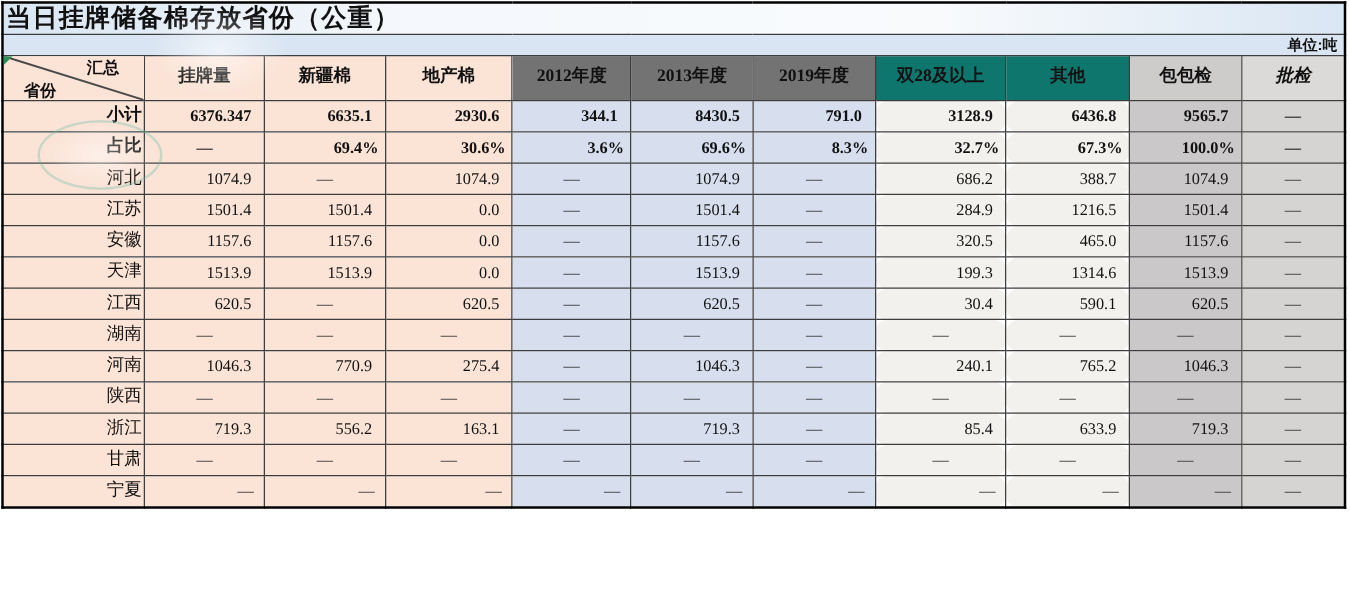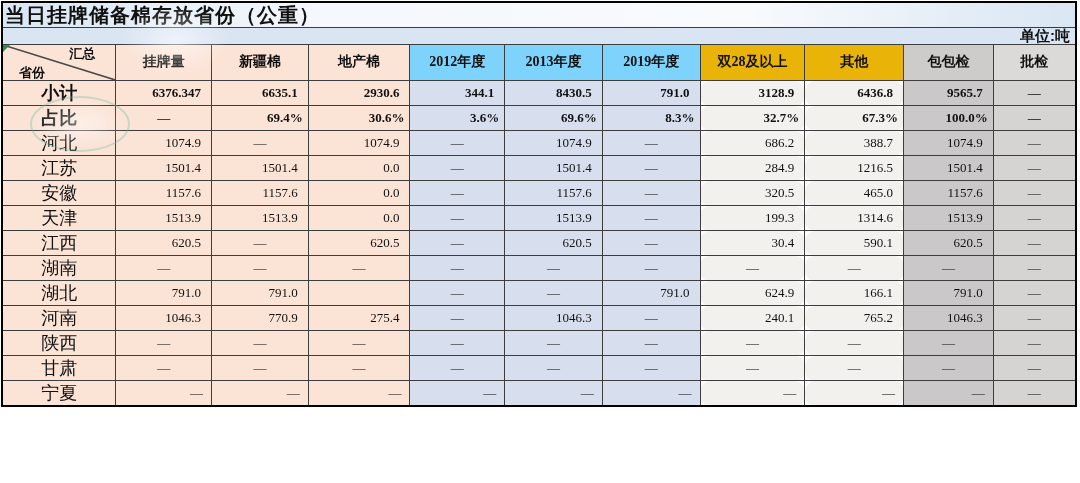--- a/index.html
+++ b/index.html
@@ -20,49 +20,49 @@
     padding:0 2px;vertical-align:middle;
   }
   
   .title-td{
     height:24px;text-align:left;font-weight:bold;font-size:20px;
     letter-spacing:1px;
     font-family:"Liberation Sans","DejaVu Sans",sans-serif;
     background:linear-gradient(90deg,#d9e6f3 0%,#f5f8fc 30%,#f8fafc 70%,#d9e6f3 100%);
   }
   .unit-td{
-    height:16px;text-align:right;font-weight:bold;font-size:15px;
+    height:16px;text-align:right;font-weight:bold;font-size:12px;
     background:#d9e5f2;padding-right:5px;
     font-family:"Liberation Sans","DejaVu Sans",sans-serif;
   }
   
   thead th.colhead{height:35px;font-weight:bold;font-size:14px;text-align:center;}
   
   .bg-peach{background:#fbe3d6;}
-  .bg-blue-h{background:#7dd3fc;}
+  .bg-blue-h{background:#737373;}
   .bg-blue{background:#d7dfef;}
-  .bg-white-h{background:#eab308;margin-top:16px;}
+  .bg-white-h{background:#0f766e;margin-top:16px;}
   .bg-white{background:#f2f1ee;border-radius:10px;}
   .bg-gray1-h{background:#cecbcb;}
   .bg-gray1{background:#cac8c8;}
-  .bg-gray2-h{background:#dcdad9;}
+  .bg-gray2-h{background:#dcdad9;font-style:italic;}
   .bg-gray2{background:#d5d4d2;}
   
   th.diag{position:relative;padding:0;}
   th.diag svg{position:absolute;top:0;left:0;width:100%;height:100%;}
   th.diag .lbl{position:absolute;font-weight:bold;font-size:13px;}
   th.diag .lbl-top{top:2px;right:20px;}
   th.diag .lbl-bottom{bottom:0;left:16px;}
   th.diag .corner-flag{
     position:absolute;top:0;left:0;width:0;height:0;
     border-top:7px solid #2e8b57;border-right:7px solid transparent;
   }
   
   tbody td{height:24px;}
-  tbody td.rowname{text-align:center;font-size:18px;}
+  tbody td.rowname{text-align:right;font-size:14px;}
   tr.bold-row td{font-weight:bold;}
   td.num{text-align:right;padding-right:10px;}
   td.pct{text-align:right;padding-right:5px;}
   td.dash{text-align:center;color:#2b2b2b;}
   td.dash-r{text-align:right;padding-right:8px;color:#2b2b2b;}
   
   .wm{position:absolute;pointer-events:none;border-radius:50%;}
   .wm-ring{
     left:30px;top:96px;width:96px;height:52px;
     border:2px solid rgba(110,190,170,0.35);
@@ -218,33 +218,20 @@
           <td class="bg-peach dash">—</td>
           <td class="bg-blue dash">—</td>
           <td class="bg-blue dash">—</td>
           <td class="bg-blue dash">—</td>
           <td class="bg-white dash">—</td>
           <td class="bg-white dash">—</td>
           <td class="bg-gray1 dash">—</td>
           <td class="bg-gray2 dash">—</td>
         </tr>
         <tr>
-          <td class="rowname bg-peach">湖北</td>
-          <td class="bg-peach num">791.0</td>
-          <td class="bg-peach num">791.0</td>
-          <td class="bg-peach"></td>
-          <td class="bg-blue dash">—</td>
-          <td class="bg-blue dash">—</td>
-          <td class="bg-blue num">791.0</td>
-          <td class="bg-white num">624.9</td>
-          <td class="bg-white num">166.1</td>
-          <td class="bg-gray1 num">791.0</td>
-          <td class="bg-gray2 dash">—</td>
-        </tr>
-        <tr>
           <td class="rowname bg-peach">河南</td>
           <td class="bg-peach num">1046.3</td>
           <td class="bg-peach num">770.9</td>
           <td class="bg-peach num">275.4</td>
           <td class="bg-blue dash">—</td>
           <td class="bg-blue num">1046.3</td>
           <td class="bg-blue dash">—</td>
           <td class="bg-white num">240.1</td>
           <td class="bg-white num">765.2</td>
           <td class="bg-gray1 num">1046.3</td>
@@ -254,20 +241,33 @@
           <td class="rowname bg-peach">陕西</td>
           <td class="bg-peach dash">—</td>
           <td class="bg-peach dash">—</td>
           <td class="bg-peach dash">—</td>
           <td class="bg-blue dash">—</td>
           <td class="bg-blue dash">—</td>
           <td class="bg-blue dash">—</td>
           <td class="bg-white dash">—</td>
           <td class="bg-white dash">—</td>
           <td class="bg-gray1 dash">—</td>
+          <td class="bg-gray2 dash">—</td>
+        </tr>
+        <tr>
+          <td class="rowname bg-peach">浙江</td>
+          <td class="bg-peach num">719.3</td>
+          <td class="bg-peach num">556.2</td>
+          <td class="bg-peach num">163.1</td>
+          <td class="bg-blue dash">—</td>
+          <td class="bg-blue num">719.3</td>
+          <td class="bg-blue dash">—</td>
+          <td class="bg-white num">85.4</td>
+          <td class="bg-white num">633.9</td>
+          <td class="bg-gray1 num">719.3</td>
           <td class="bg-gray2 dash">—</td>
         </tr>
         <tr>
           <td class="rowname bg-peach">甘肃</td>
           <td class="bg-peach dash">—</td>
           <td class="bg-peach dash">—</td>
           <td class="bg-peach dash">—</td>
           <td class="bg-blue dash">—</td>
           <td class="bg-blue dash">—</td>
           <td class="bg-blue dash">—</td>

